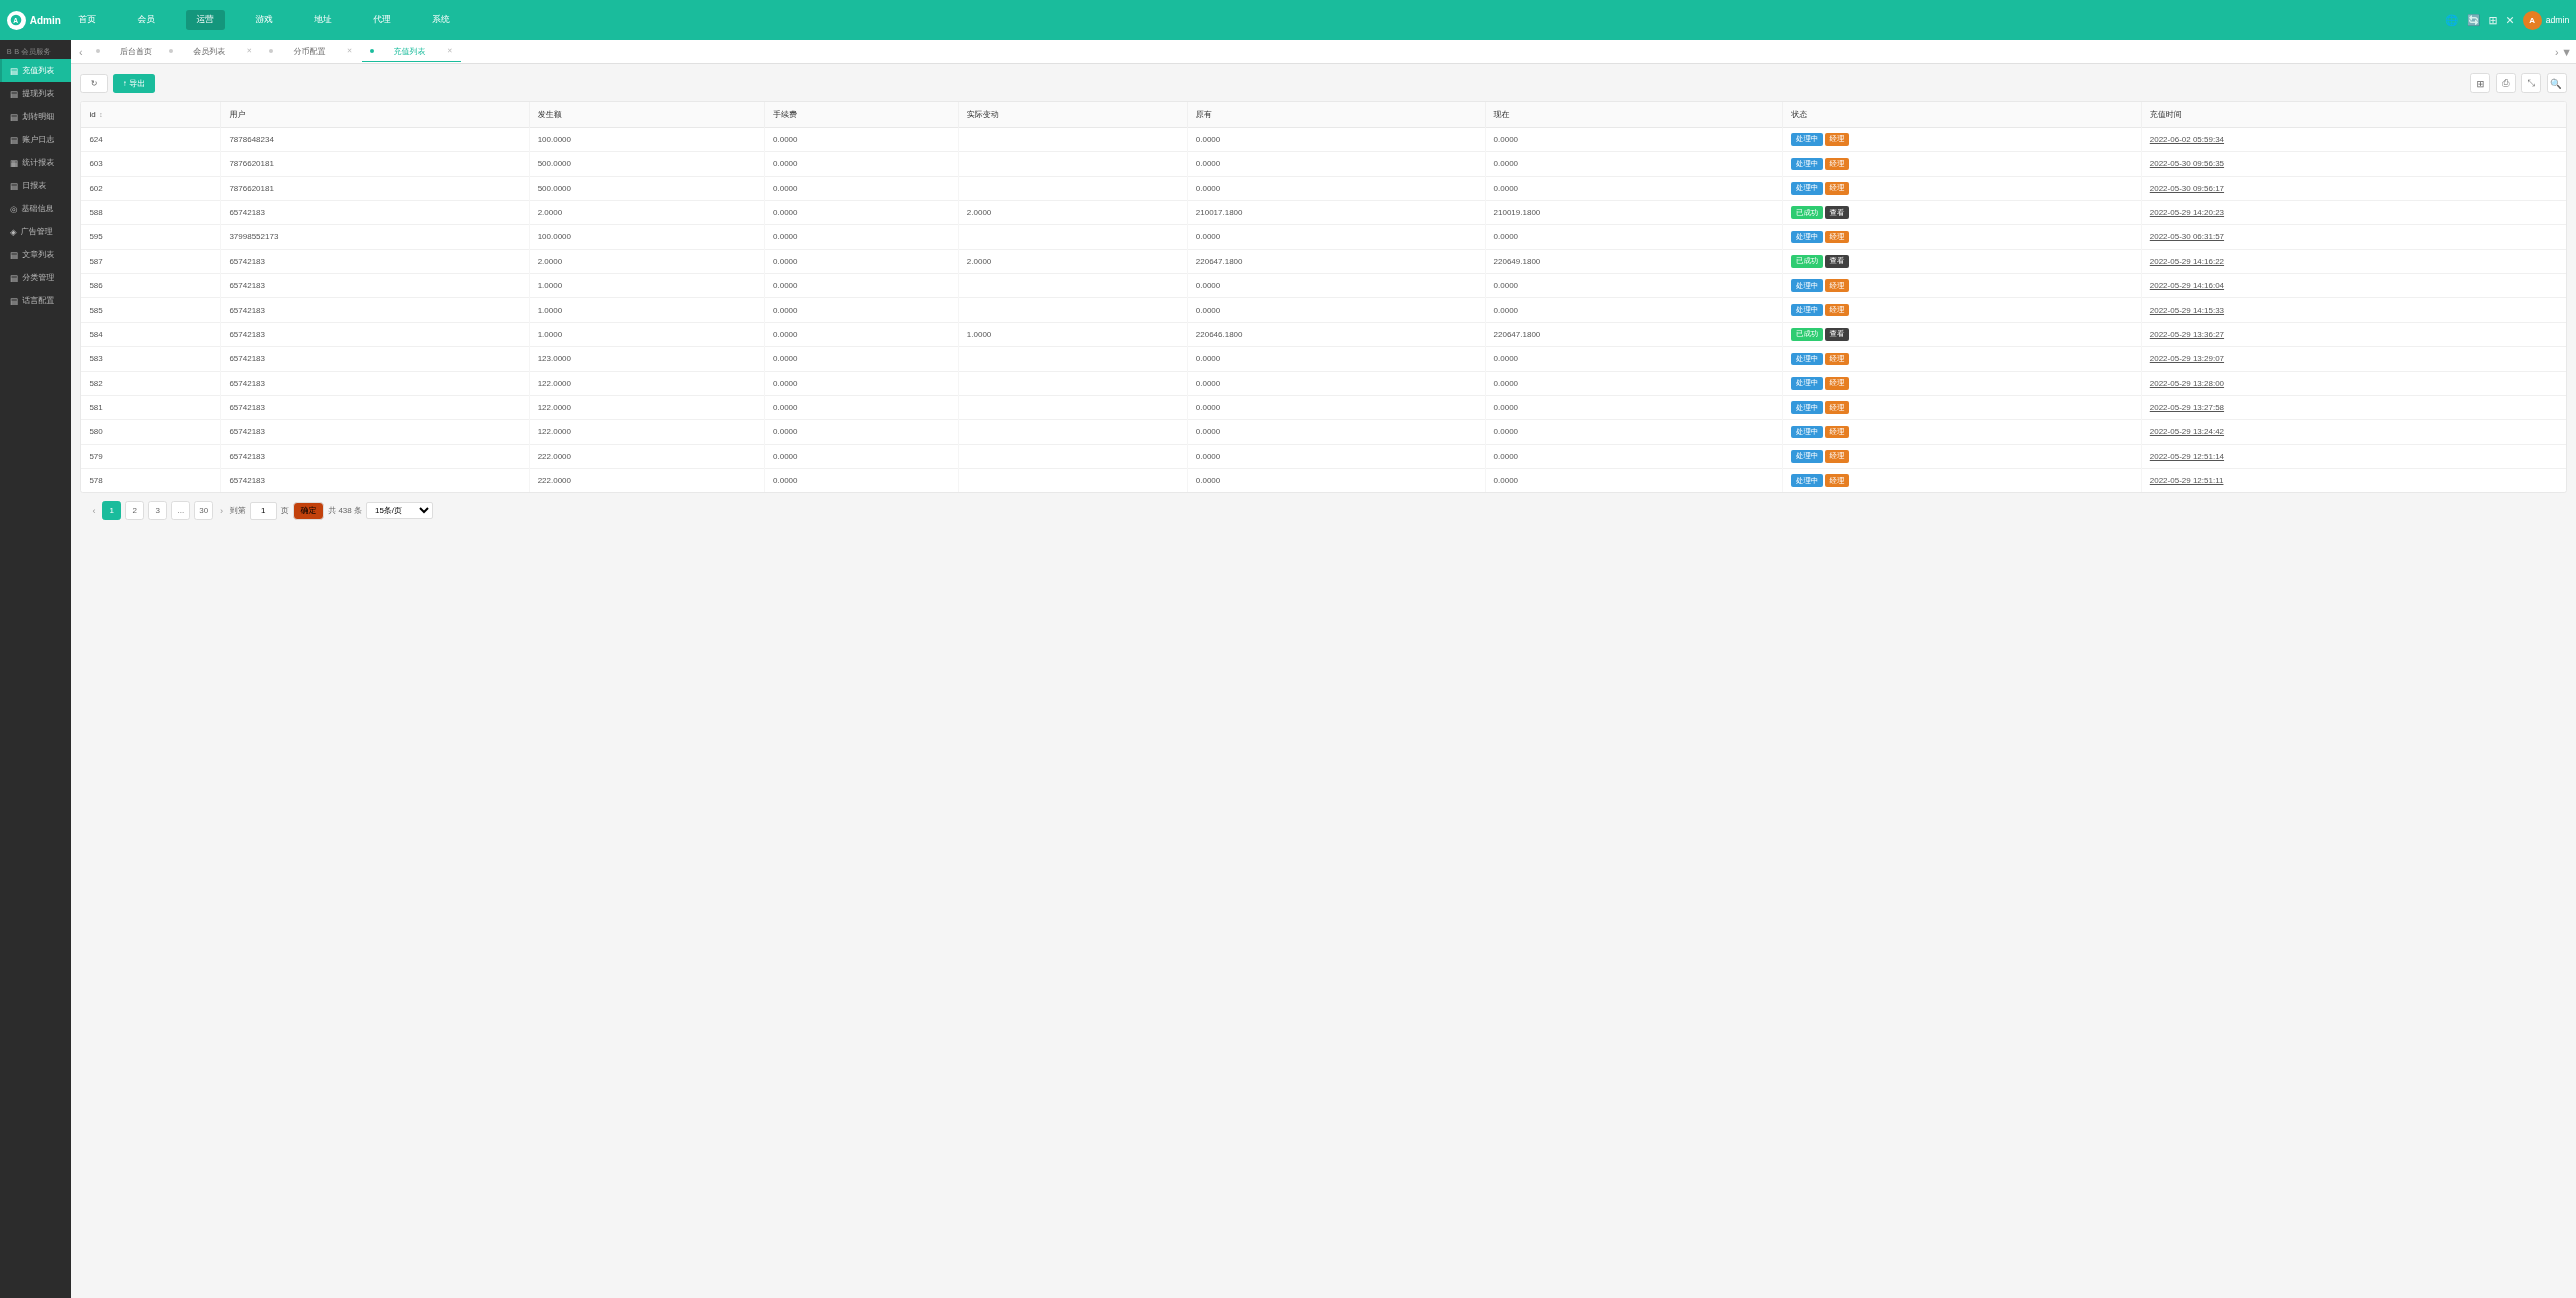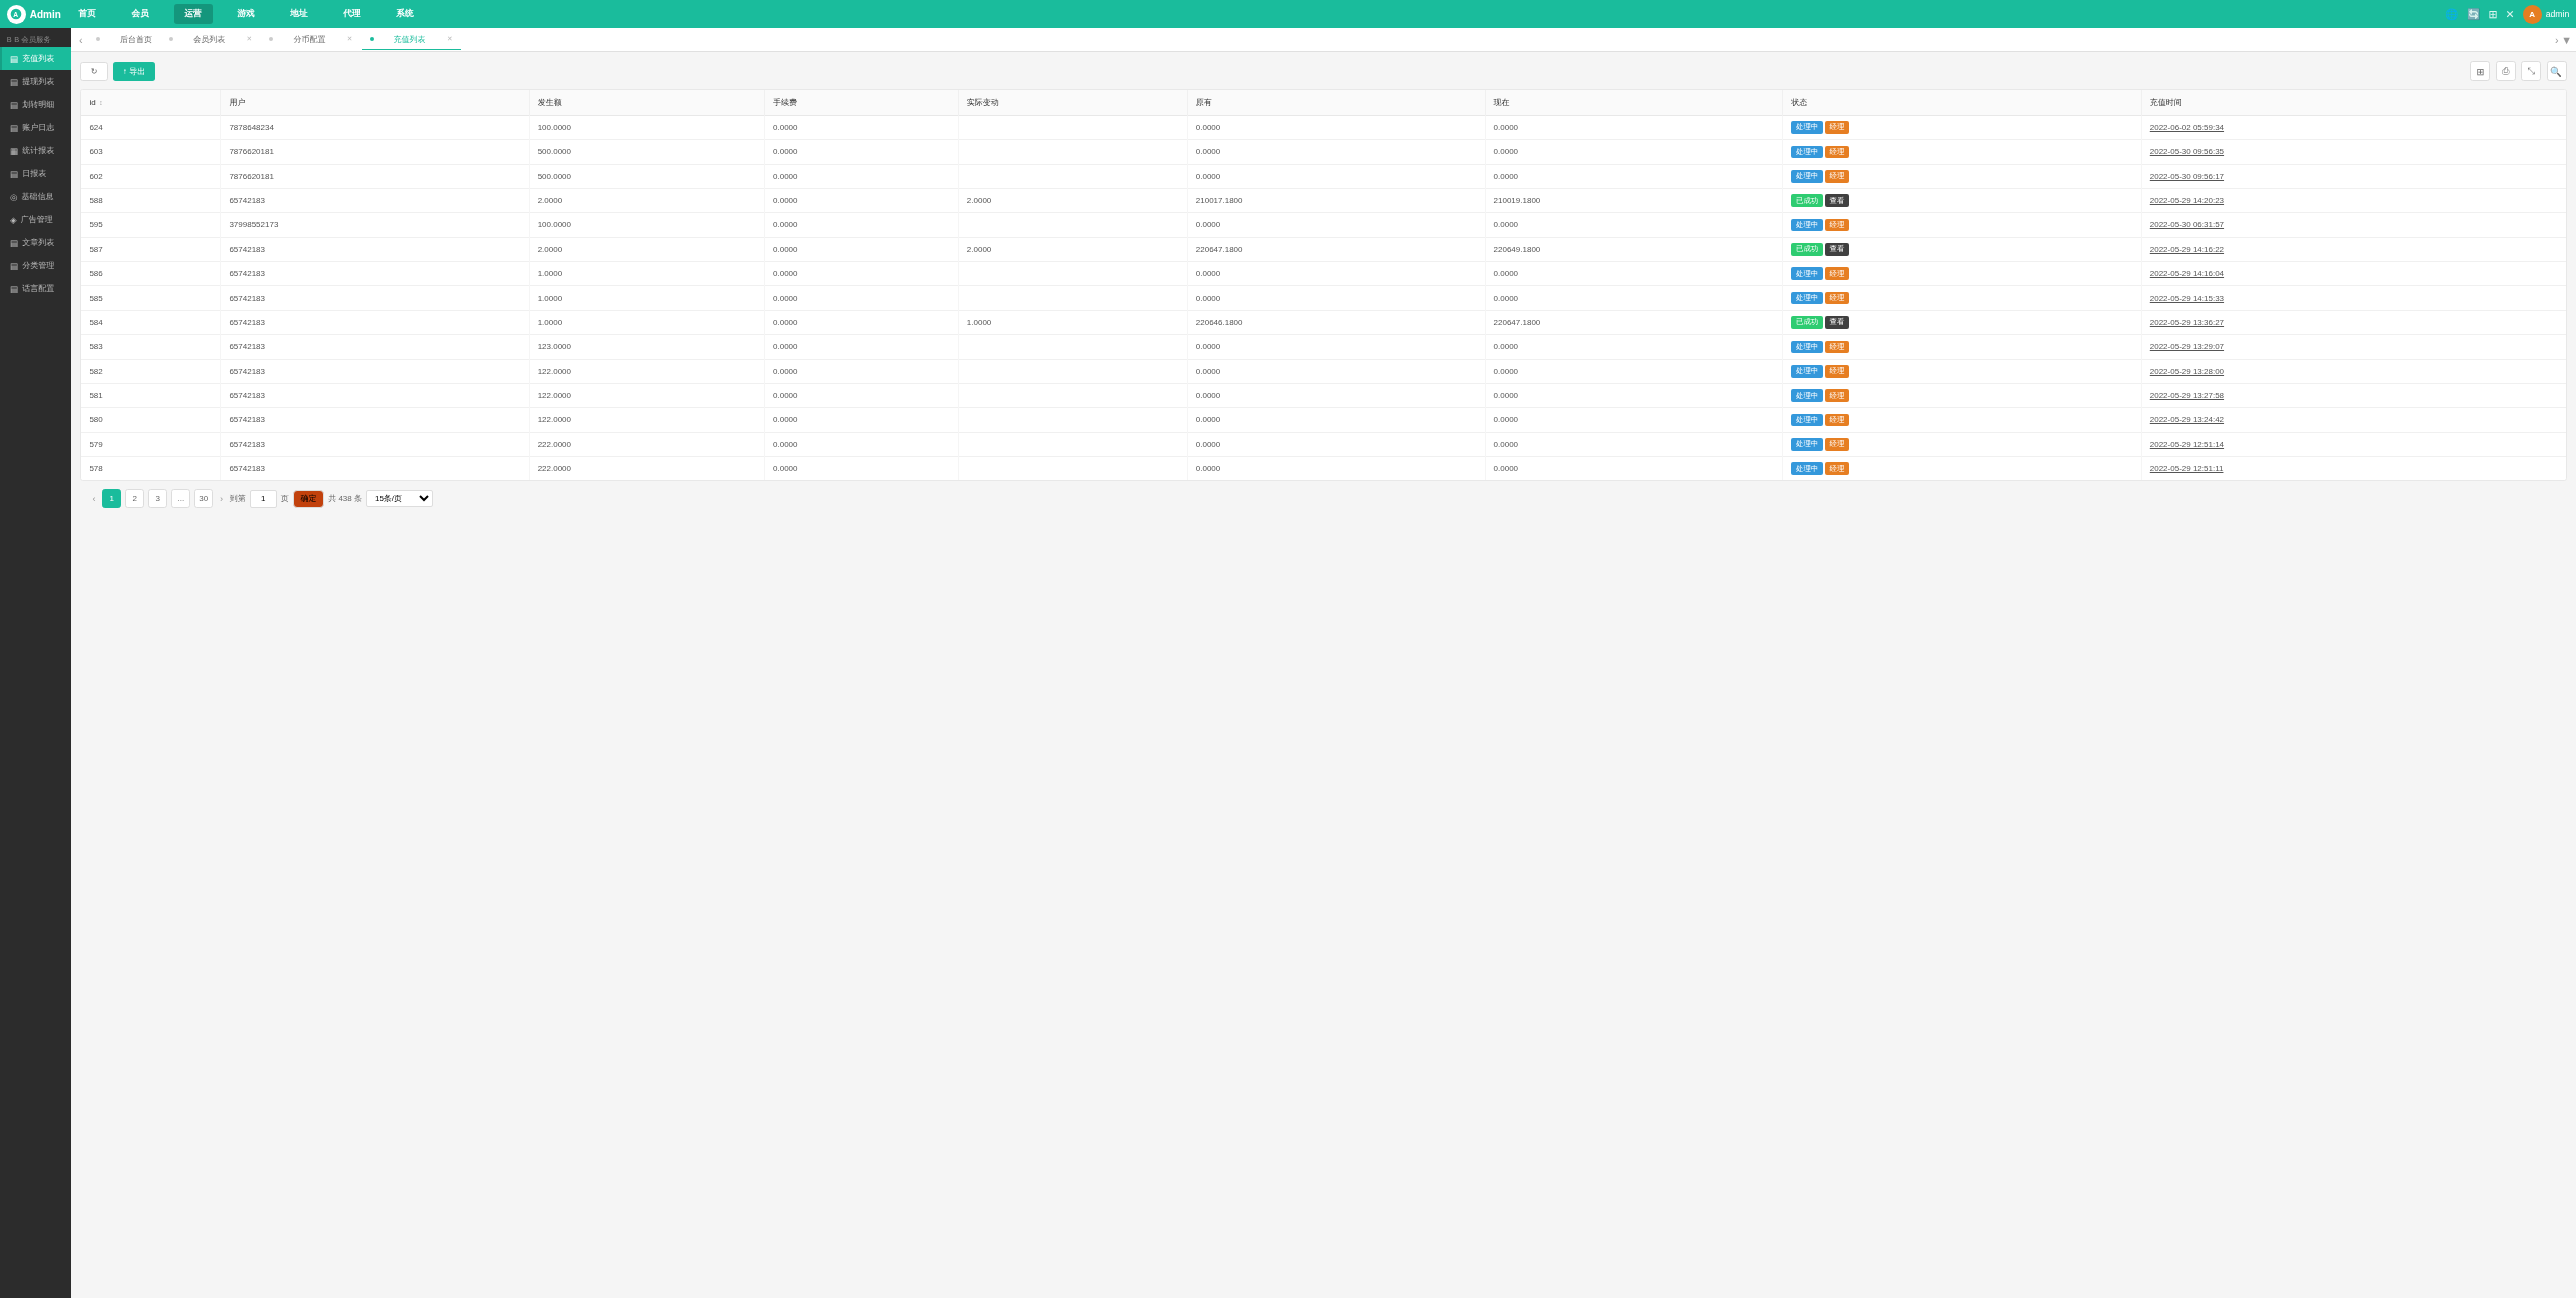--- a/index.html
+++ b/index.html
@@ -1,21 +1,21 @@
 <!DOCTYPE html>
 <html style="font-size:10.8px"><head>
   <meta charset="utf-8">
   <style>
     * { box-sizing: border-box; margin: 0; padding: 0; font-family: 'Microsoft YaHei', Arial, sans-serif; }
     body { background: #f0f0f0; font-size: 8.7px; color: #333; }
 
     
     .top-nav {
       background: #1abc9c;
-      height: 28px;
+      height: 40px;
       display: flex;
       align-items: center;
       padding: 0 6.7px;
       color: #fff;
     }
     .top-nav .logo {
       display: flex;
       align-items: center;
       gap: 4px;
       font-size: 10px;
@@ -25,23 +25,22 @@
     .logo-icon {
       width: 19px; height: 19px;
       background: #fff;
       border-radius: 50%;
       display: flex; align-items: center; justify-content: center;
     }
     .logo-icon svg { width: 12px; height: 12px; }
     .nav-items {
       display: flex;
       align-items: center;
-      gap: 14px;
+      gap: 20px;
       flex: 1;
-      font-weight: bold;
     }
     .nav-item {
       padding: 4px 10.8px;
       cursor: pointer;
       border-radius: 2.7px;
       font-size: 8.7px;
       color: #fff;
     }
     .nav-item.active { background: rgba(0,0,0,0.2); }
     .nav-right {

